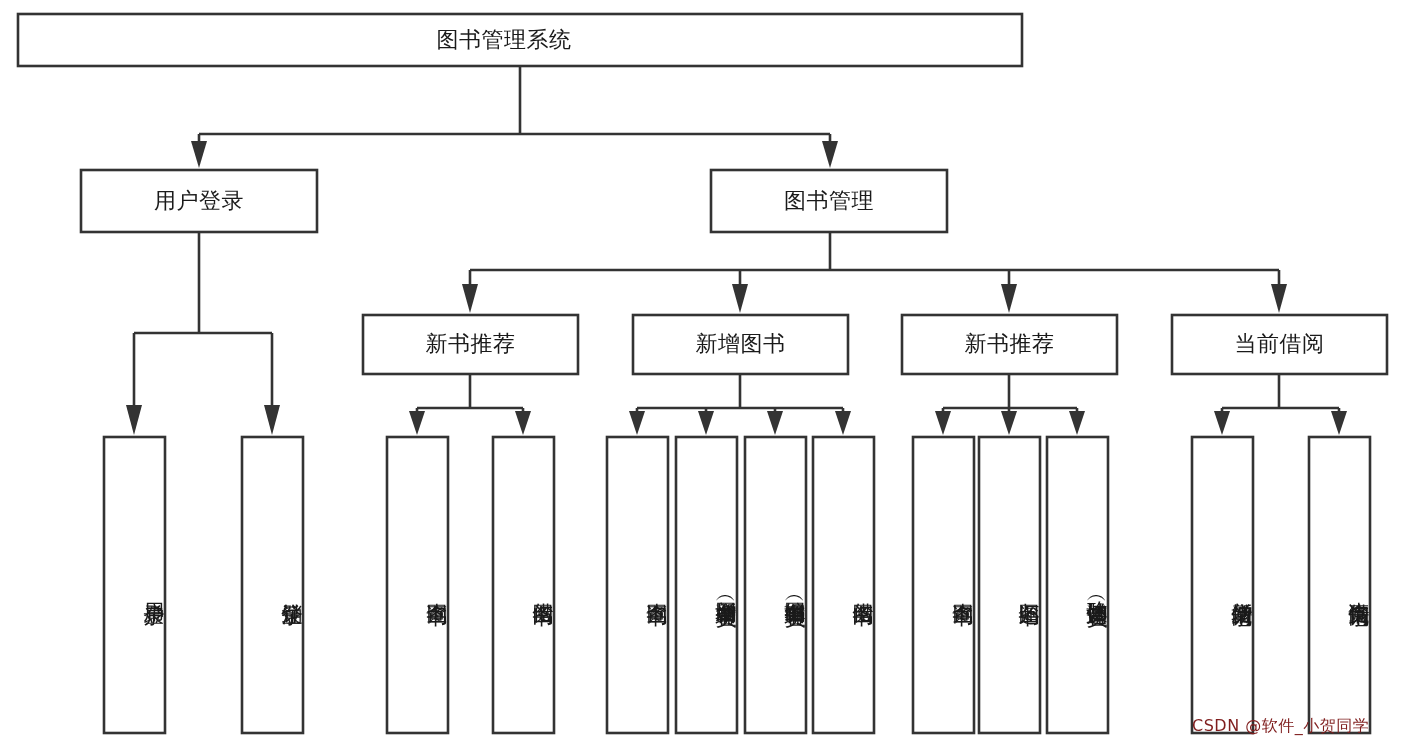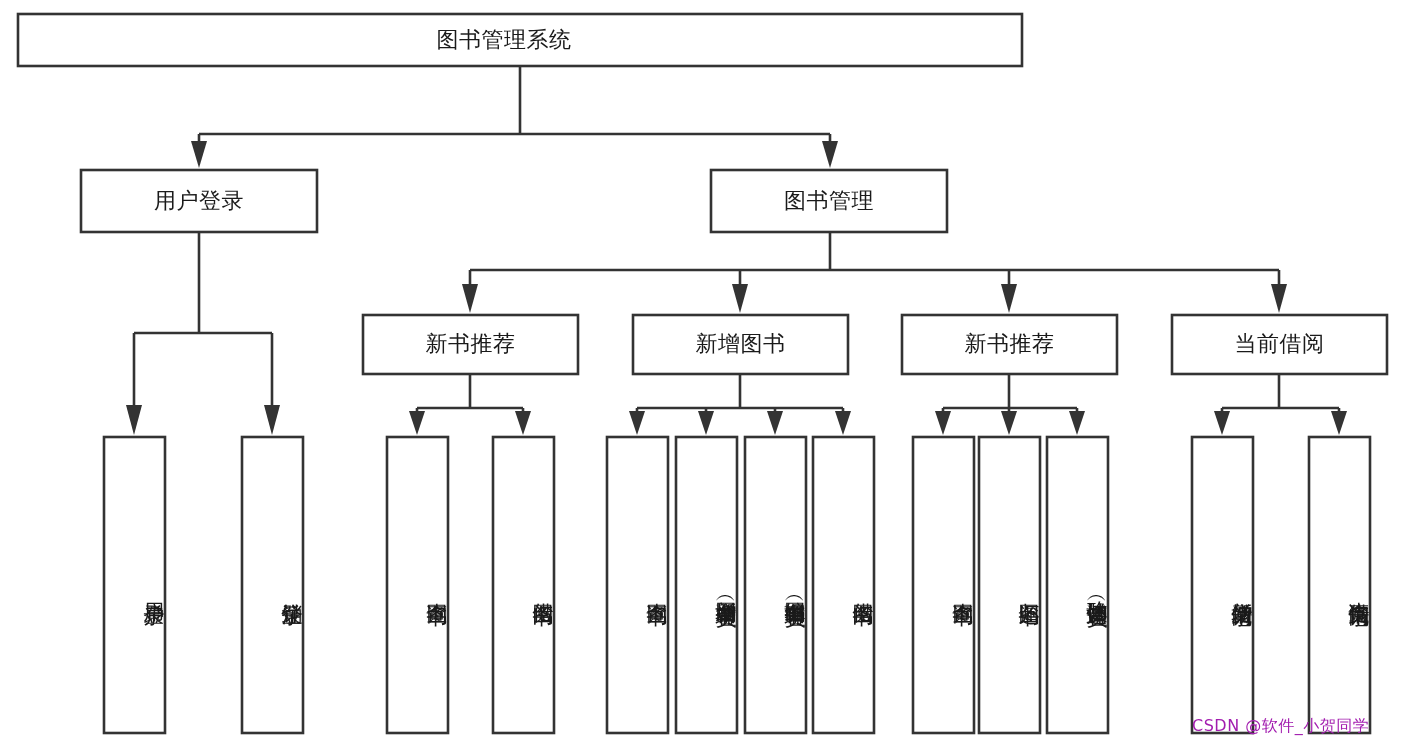--- a/index.html
+++ b/index.html
@@ -58,21 +58,21 @@
     align-items: flex-start;
     justify-content: center;
     padding-top: 6px;
     box-sizing: border-box;
   }
   .watermark {
     position: absolute;
     left: 1192px;
     top: 716px;
     font-size: 16px;
-    color: #a21caf;
+    color: #7f1d1d;
     white-space: nowrap;
     letter-spacing: 0.5px;
   }
 </style>
 </head>
 <body>
 
 <div id="canvas">
 
   <svg class="diagram" viewBox="0 0 1405 747">

